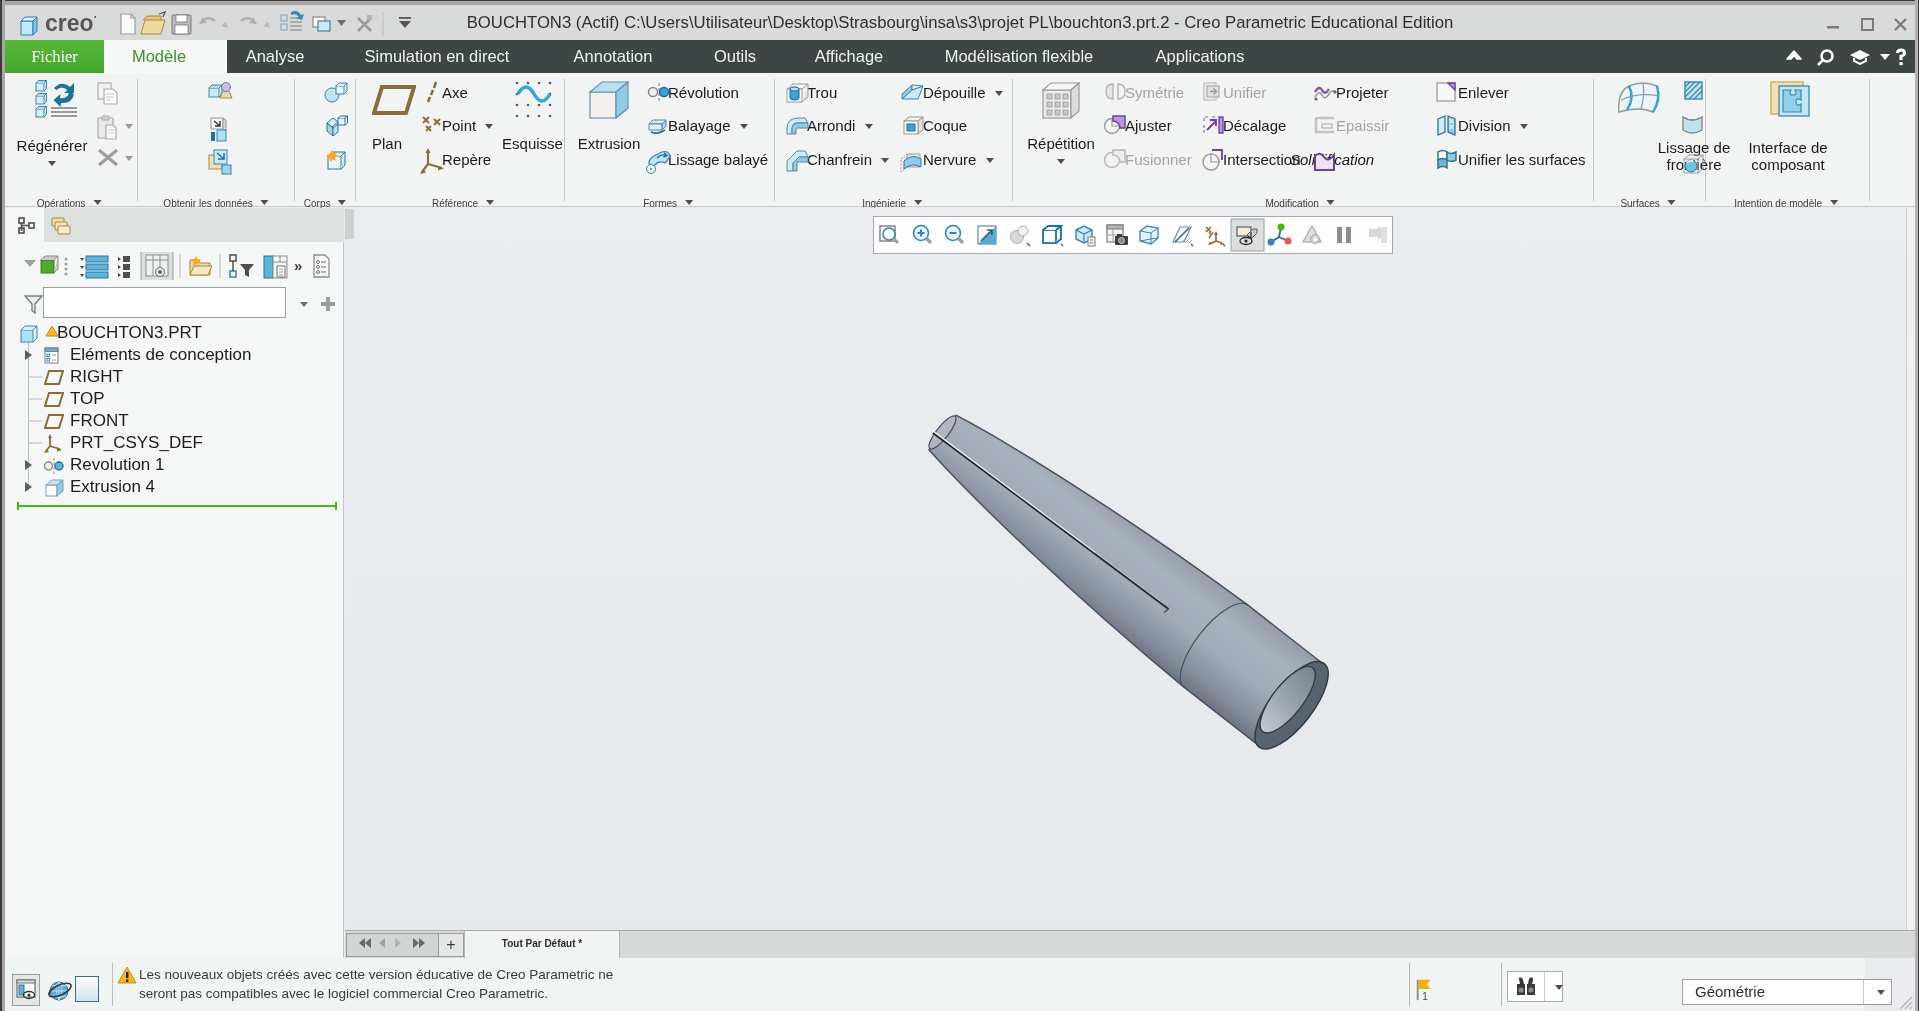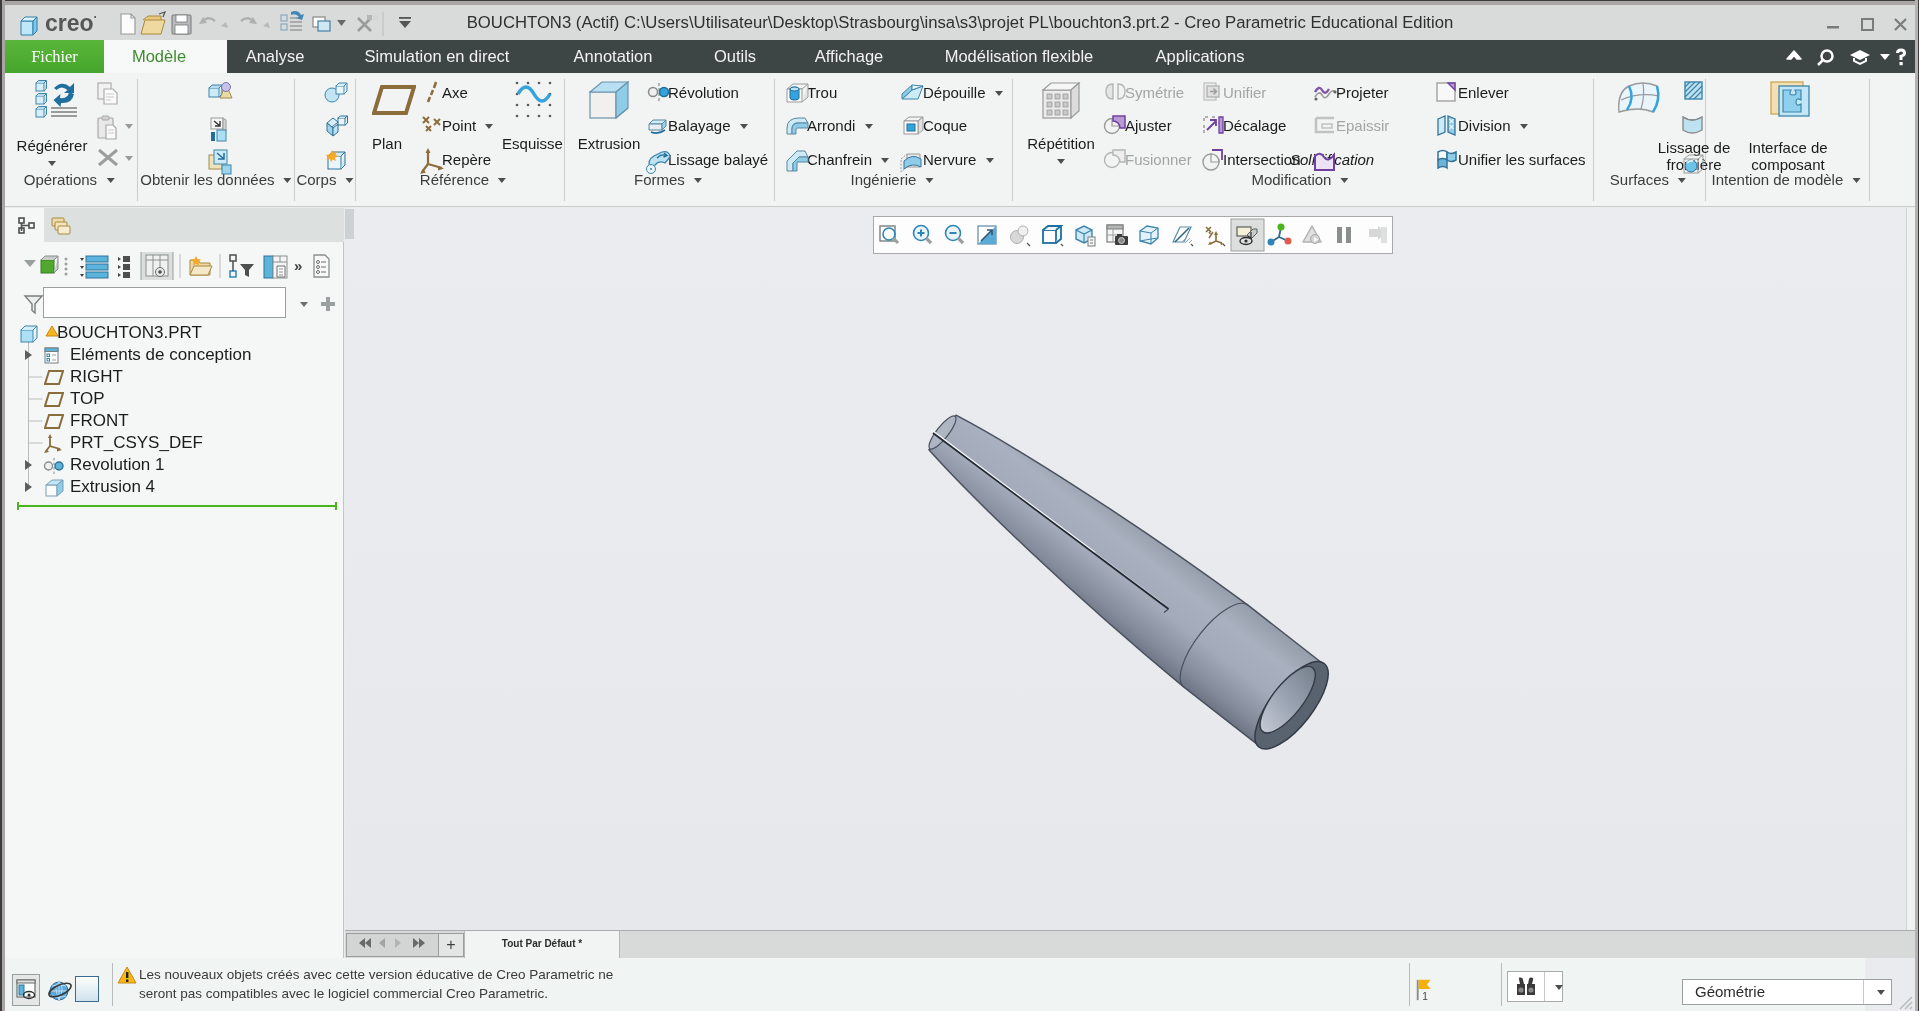--- a/index.html
+++ b/index.html
@@ -20,21 +20,21 @@
 
 
 #menubar { left:5px; top:40px; width:1910px; height:33px; background:#3d4644; }
 .mtab { position:absolute; top:0; height:33px; line-height:33px; color:#f2f2f2; font-size:16.5px; text-align:center; }
 #tab-fichier { left:0; width:99px; background:linear-gradient(#58b639,#46a52c); color:#fff;font-family:Liberation Serif, serif; }
 #tab-modele { left:99px; width:123px; background:#f7f8f8; color:#3e8d2f; padding-right:13px; }
 
 
 #ribbon { left:5px; top:73px; width:1910px; height:134px; background:#f2f3f3; border-bottom:1px solid #c9cccb; }
 .rsep { position:absolute; top:6px; width:1px; height:122px; background:#c9cccb; }
-.rlabel { position:absolute; top:98px; font-size:15px; color:#3c3c3c; white-space:nowrap; transform:translateX(-50%); }
+.rlabel { position:absolute; top:125px; font-size:10px; color:#3c3c3c; white-space:nowrap; transform:translateX(-50%); }
 .ritem { position:absolute; font-size:15px; color:#1b1b1b; white-space:nowrap; }
 .ritem.gray { color:#a4a4a4; }
 .dar { display:inline-block; width:0; height:0; border-left:4.5px solid transparent; border-right:4.5px solid transparent; border-top:5.5px solid #4e4e4e; vertical-align:2px; margin-left:5px; }
 .bigbtn { position:absolute; text-align:center; font-size:15px; color:#1b1b1b; line-height:17px; }
 #ribbon svg.abs { margin-left:6px; }
 #ribbon > span.dar.abs { margin-left:8px; }
 
 
 #leftpanel { left:5px; top:208px; width:339px; height:750px; background:#f5f7f7; border-right:1px solid #c2c5c4; }
 #ptabs { position:absolute; left:0; top:0; width:339px; height:34px; background:#dce0df; }

